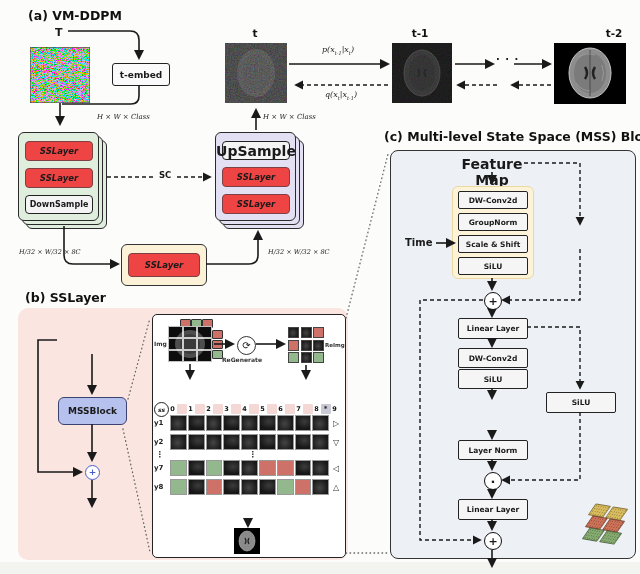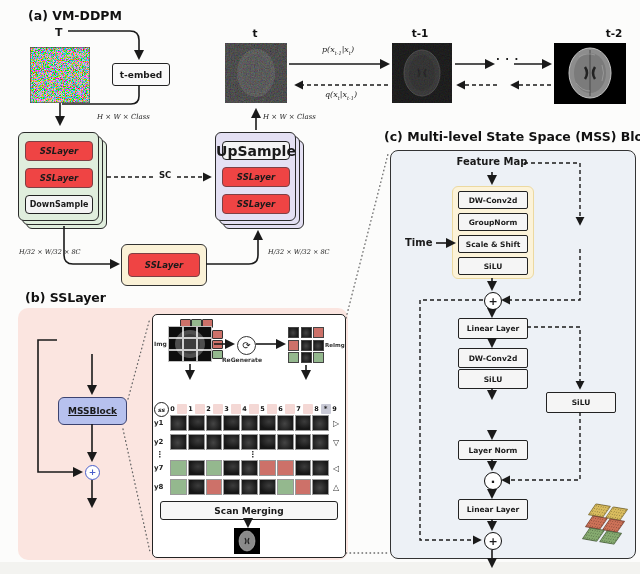--- a/index.html
+++ b/index.html
@@ -17,21 +17,21 @@
   .green{background:#e0eedd;}
   .purple{background:#e4e0f3;}
   .cream{background:#fbf2d7;border:1.5px solid #333;border-radius:6px;position:absolute;}
   .pink-panel{position:absolute;background:#fbe5e0;border-radius:10px;}
   .white-box{position:absolute;background:#ffffff;border:1.6px solid #222;border-radius:5px;}
   .blue-panel{position:absolute;background:#edf1f6;border:1.6px solid #333;border-radius:8px;}
   .yellow-group{position:absolute;background:#fcf3d9;border:1px solid #ecd9a0;border-radius:6px;}
   .cnode{position:absolute;border:1.4px solid #222;background:#f5f5f5;display:flex;align-items:center;
          justify-content:center;font-weight:bold;font-size:7.5px;border-radius:2px;}
   .csm{background:#b8c3f1;font-size:12px;border-radius:3px;}
-  .mss{background:#b7c1ee;border-color:#3c4370;border-radius:6px;text-decoration:underline;}
+  .mss{background:#b7c1ee;border-color:#3c4370;border-radius:6px;}
   .op-circle{position:absolute;width:16px;height:16px;border-radius:50%;border:1.6px solid #111;
              background:#fff;display:flex;align-items:center;justify-content:center;
              font-weight:bold;font-size:11px;line-height:1;z-index:55;}
   .op-small{width:13px;height:13px;border:1.5px solid #4a5ecb;color:#4a5ecb;font-size:9px;}
   .lbl-over{z-index:60;}
   #connectors{position:absolute;left:0;top:0;z-index:50;pointer-events:none;}
   .grid3{position:absolute;display:grid;grid-template-columns:repeat(3,1fr);grid-template-rows:repeat(3,1fr);}
   .grid3 div{border:0.6px solid rgba(255,255,255,0.75);}
   .chan{position:absolute;width:9px;height:7px;border:0.8px solid #333;border-radius:1px;}
   .chan.r{background:#cd7169;} .chan.g{background:#94b88e;}
@@ -296,32 +296,31 @@
       <div class="tile t-r"></div>
       <div class="tile t-i"></div>
       <div class="tile t-i"></div>
       <div class="tile t-i"></div>
       <div class="tile t-g"></div>
       <div class="tile t-r"></div>
       <div class="tile t-i"></div>
     </div>
   <div class="dir-glyph" style="left:330px;top:483px;">△</div>
 
-  <div class="scanbar" style="left:160px;top:501px;width:176px;height:17px;">Scan Merging</div>
 
   <svg class="abs" style="left:234px;top:528px;" width="26" height="26">
     <rect width="26" height="26" fill="#000"></rect>
     <ellipse cx="13" cy="13" rx="8" ry="10" fill="#8a8a8a" stroke="#bdbdbd" stroke-width="0.6"></ellipse>
     <path d="M11,10 q2,3 0,6 M15,10 q-2,3 0,6" stroke="#222" stroke-width="1.2" fill="none"></path>
   </svg>
 
   <div class="panel-title" style="left:384px;top:129px;">(c) Multi-level State Space (MSS) Block</div>
   <div class="blue-panel" style="left:390px;top:150px;width:244px;height:407px;"></div>
 
-  <div class="abs" style="left:452px;top:156px;width:80px;text-align:center;font-weight:bold;font-size:10px;">Feature Map</div>
+  <div class="abs" style="left:452px;top:156px;width:80px;text-align:center;font-weight:bold;font-size:14px;">Feature Map</div>
 
   <div class="yellow-group" style="left:452px;top:186px;width:80px;height:91px;"></div>
   <div class="cnode" style="left:458px;top:191px;width:68px;height:16px;">DW-Conv2d</div>
   <div class="cnode" style="left:458px;top:213px;width:68px;height:16px;">GroupNorm</div>
   <div class="cnode" style="left:458px;top:235px;width:68px;height:16px;">Scale &amp; Shift</div>
   <div class="cnode" style="left:458px;top:257px;width:68px;height:16px;">SiLU</div>
 
   <div class="abs" style="left:405px;top:237px;width:28px;font-weight:bold;font-size:10px;">Time</div>
 
   <div class="op-circle" style="left:484px;top:292px;">+</div>

